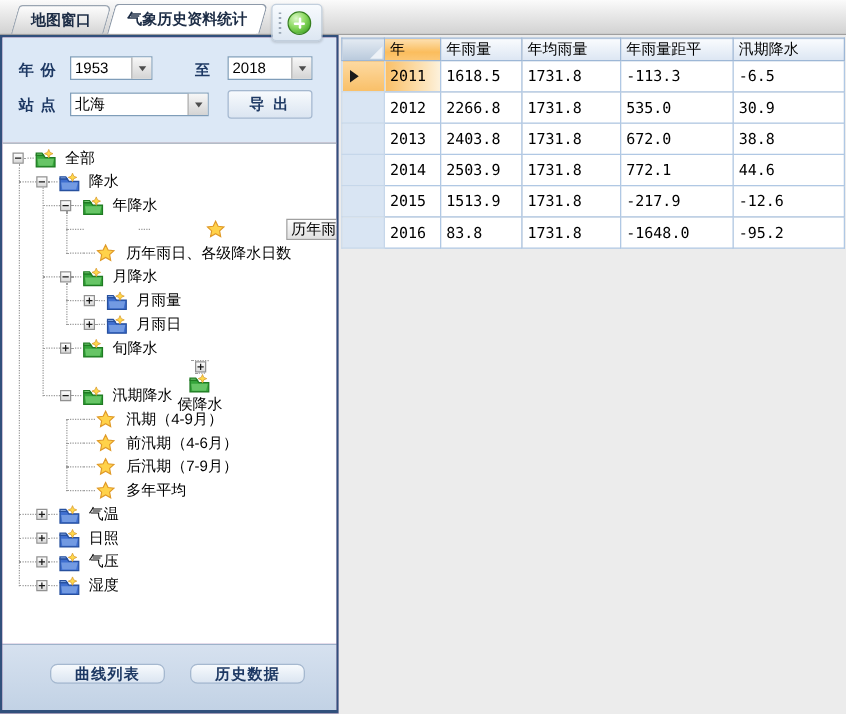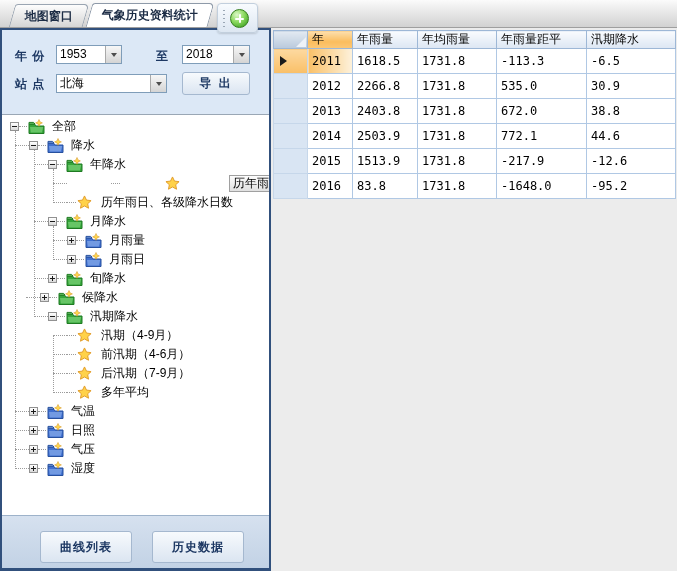--- a/index.html
+++ b/index.html
@@ -51,21 +51,21 @@
   .expander::before{content:'';position:absolute;left:1px;right:1px;top:3px;height:1px;background:#1a1a1a;}
   .expander.plus::after{content:'';position:absolute;top:1px;bottom:1px;left:3px;width:1px;background:#1a1a1a;}
   .ticon{flex:none;width:17px;height:16px;margin:0 3px 0 1px;}
   .tlabel{padding:0 3px;border:1px solid transparent;line-height:15px;color:#000;cursor:default;}
   .tlabel.selected{border-color:#a0a0a0;background:linear-gradient(#fdfdfd,#e0e0e0);}
   .vline{position:absolute;width:0;border-left:1px dotted #9b9b9b;}
 
   
   .footer{position:absolute;left:0;right:0;bottom:0;height:53px;
     background:linear-gradient(#d6e1ef,#c2d2e5);border-top:1px solid #9db2ca;}
-  .footer .btn{position:absolute;top:15px;width:92px;height:32px;letter-spacing:1px;}
+  .footer .btn{position:absolute;top:15px;width:92px;height:16px;letter-spacing:1px;border-radius:6px;}
   .btn-curve{left:38px;}
   .btn-history{left:150px;}
 
   
   .right{position:absolute;left:271px;top:28px;right:0;bottom:0;background:#ececec;}
   table.grid{border-collapse:collapse;table-layout:fixed;margin:2px 0 0 2px;font-size:12px;}
   .grid th,.grid td{border:1px solid #b0c8e4;padding:0 4px;text-align:left;font-weight:normal;
     white-space:nowrap;overflow:hidden;}
   .grid thead th{height:18px;background:linear-gradient(#f9fbfe,#dce6f3);border-color:#9db7d6;color:#000;}
   .grid thead th.corner{background:linear-gradient(#e3eaf2,#b9c9dc);position:relative;}
@@ -222,21 +222,21 @@
             <span class="expander plus"></span>
             <span class="stub" style="width: 8px;"></span>
             <span class="ticon"><svg viewBox="0 0 17 16" width="17" height="16">
                 <path d="M1 5 h5.5 l1.6 2 H16 v7.5 H1 z" fill="#35a53b" stroke="#1f7a22" stroke-width="1"></path>
                 <path d="M1 5 v-1.6 h4.6 l1.3 1.6 z" fill="#8fe08a" stroke="#1f7a22" stroke-width="1"></path>
                 <path d="M2 8 h13.2 l-1.3 5.6 H2.8 z" fill="#8fe08a" opacity="0.55"></path>
                 <path d="M11 0.5 l1 2.4 2.4 1 -2.4 1 -1 2.4 -1 -2.4 -2.4 -1 2.4 -1 z" fill="#ffd84a" stroke="#d89a2b" stroke-width="0.6"></path>
               </svg></span>
             <span class="tlabel">旬降水</span>
           </div>
-          <div class="tree-row" style="padding-left: 24px;">
+          <div class="tree-row" style="padding-left: 49px; flex-direction: column;">
             <span class="stub" style="width: 14px;"></span>
             <span class="expander plus"></span>
             <span class="stub" style="width: 8px;"></span>
             <span class="ticon"><svg viewBox="0 0 17 16" width="17" height="16">
                 <path d="M1 5 h5.5 l1.6 2 H16 v7.5 H1 z" fill="#35a53b" stroke="#1f7a22" stroke-width="1"></path>
                 <path d="M1 5 v-1.6 h4.6 l1.3 1.6 z" fill="#8fe08a" stroke="#1f7a22" stroke-width="1"></path>
                 <path d="M2 8 h13.2 l-1.3 5.6 H2.8 z" fill="#8fe08a" opacity="0.55"></path>
                 <path d="M11 0.5 l1 2.4 2.4 1 -2.4 1 -1 2.4 -1 -2.4 -2.4 -1 2.4 -1 z" fill="#ffd84a" stroke="#d89a2b" stroke-width="0.6"></path>
               </svg></span>
             <span class="tlabel">侯降水</span>

